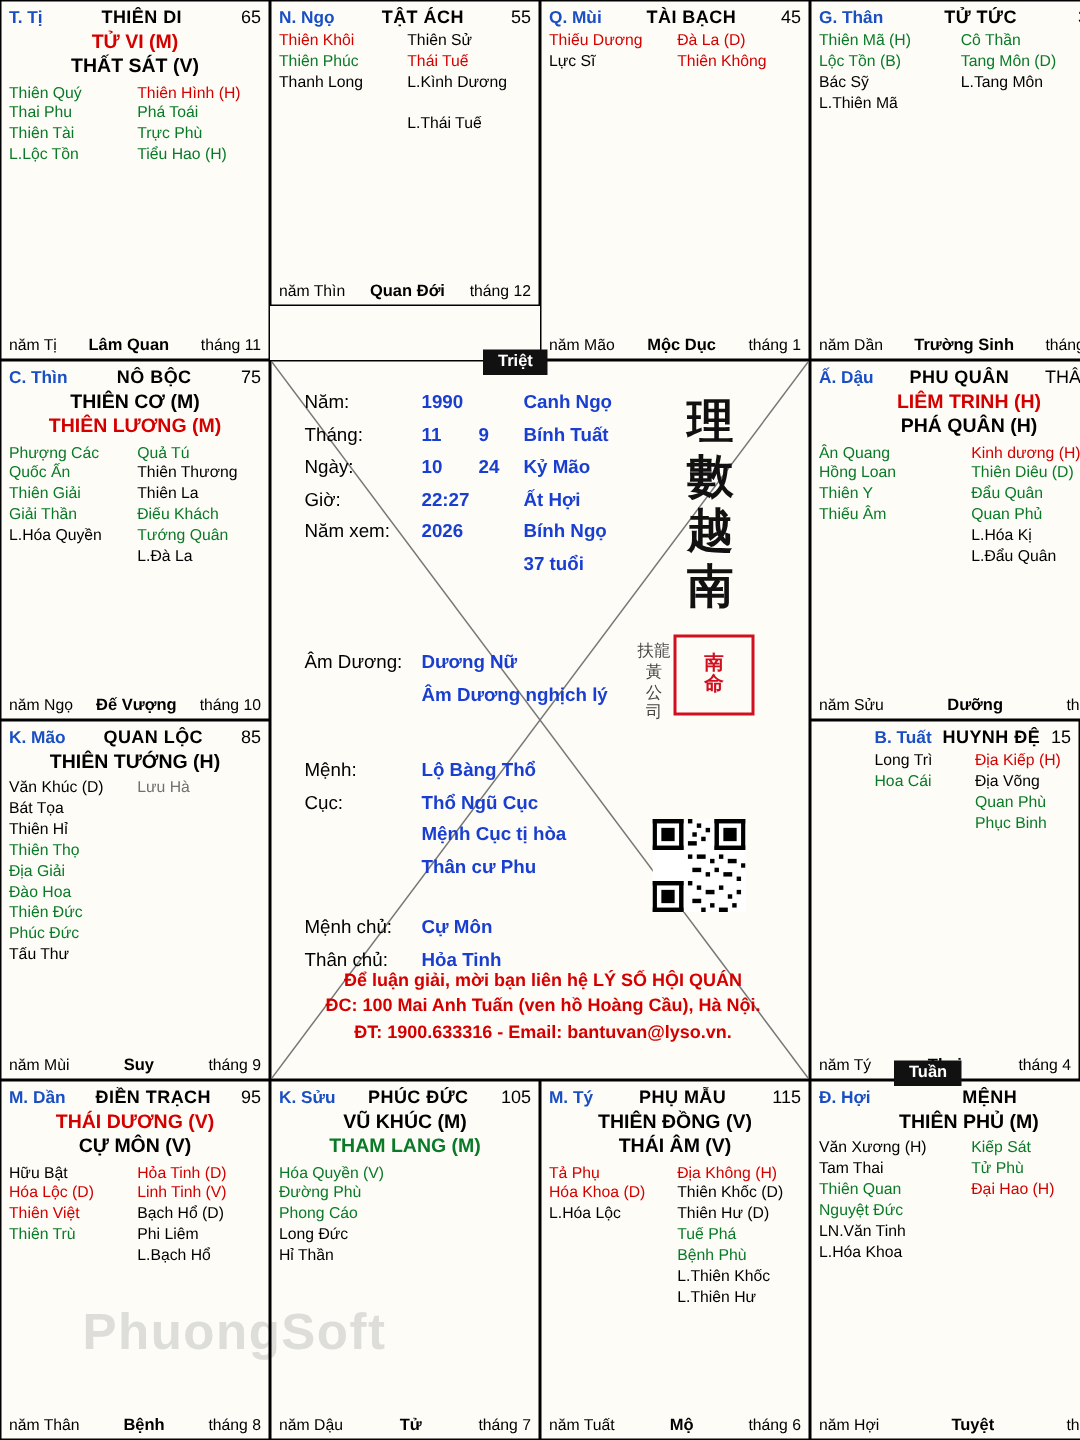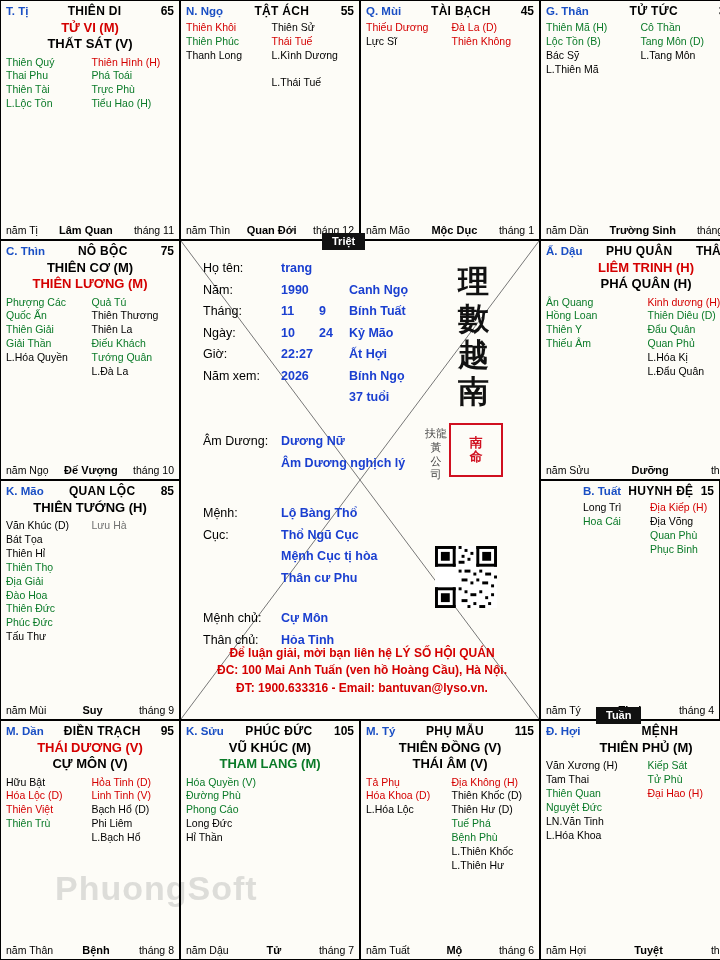--- a/index.html
+++ b/index.html
@@ -28,21 +28,21 @@
   .cell-head {
     display: flex;
     justify-content: space-between;
     align-items: baseline;
     padding: 3px 5px 0 5px;
     font-size: 11.5px;
     font-weight: bold;
   }
   .chi { color: #1a4fc4; font-weight: bold; }
   .cung-name { color: #000; font-weight: bold; font-size: 12px; letter-spacing: 0.3px;}
-  .cung-num { color: #000; font-weight: bold; font-size: 12px; }
+  .cung-num { color: #000; font-weight: normal; font-size: 12px; }
   .chinh-tinh {
     text-align: center;
     font-weight: bold;
     font-size: 13px;
     line-height: 1.25;
     margin-top: 2px;
   }
   .star-cols {
     display: flex;
     padding: 3px 5px 0 5px;
@@ -215,21 +215,21 @@
             <div class="c-green">Trực Phù</div>
             <div class="c-green">Tiểu Hao (H)</div>
           </div>
         </div>
         <div class="cell-foot">
           <span class="foot-left">năm Tị</span>
           <span class="foot-mid">Lâm Quan</span>
           <span class="foot-right">tháng 11</span>
         </div>
       </div>
-      <div class="cell" style="left: 180px; top: 0px; width: 180px; height: 240px;">
+      <div class="cell" style="left: 180px; top: 0px; width: 180px; height: 204px;">
         <div class="cell-head">
           <span class="chi">N. Ngọ</span>
           <span class="cung-name">TẬT ÁCH</span>
           <span><span class="cung-num">55</span></span>
         </div>
         <div class="star-cols">
           <div class="star-col">
             <div class="c-red">Thiên Khôi</div>
             <div class="c-green">Thiên Phúc</div>
             <div class="c-black">Thanh Long</div>
@@ -537,24 +537,20 @@
     </div>
 
   <div id="center">
 
     <svg class="diag" width="358" height="478" style="left:0;top:0;">
       <line x1="0" y1="0" x2="358" y2="478" stroke="#777" stroke-width="1"></line>
       <line x1="358" y1="0" x2="0" y2="478" stroke="#777" stroke-width="1"></line>
     </svg>
 
     <div class="info-table">
-      <div class="irow">
-        <span class="ilabel">Họ tên:</span>
-        <span class="ival">trang</span>
-      </div>
       <div class="irow">
         <span class="ilabel">Năm:</span>
         <span class="ival2">1990</span>
         <span class="ival3"></span>
         <span class="ican">Canh Ngọ</span>
       </div>
       <div class="irow">
         <span class="ilabel">Tháng:</span>
         <span class="ival2">11</span>
         <span class="ival3">9</span>

